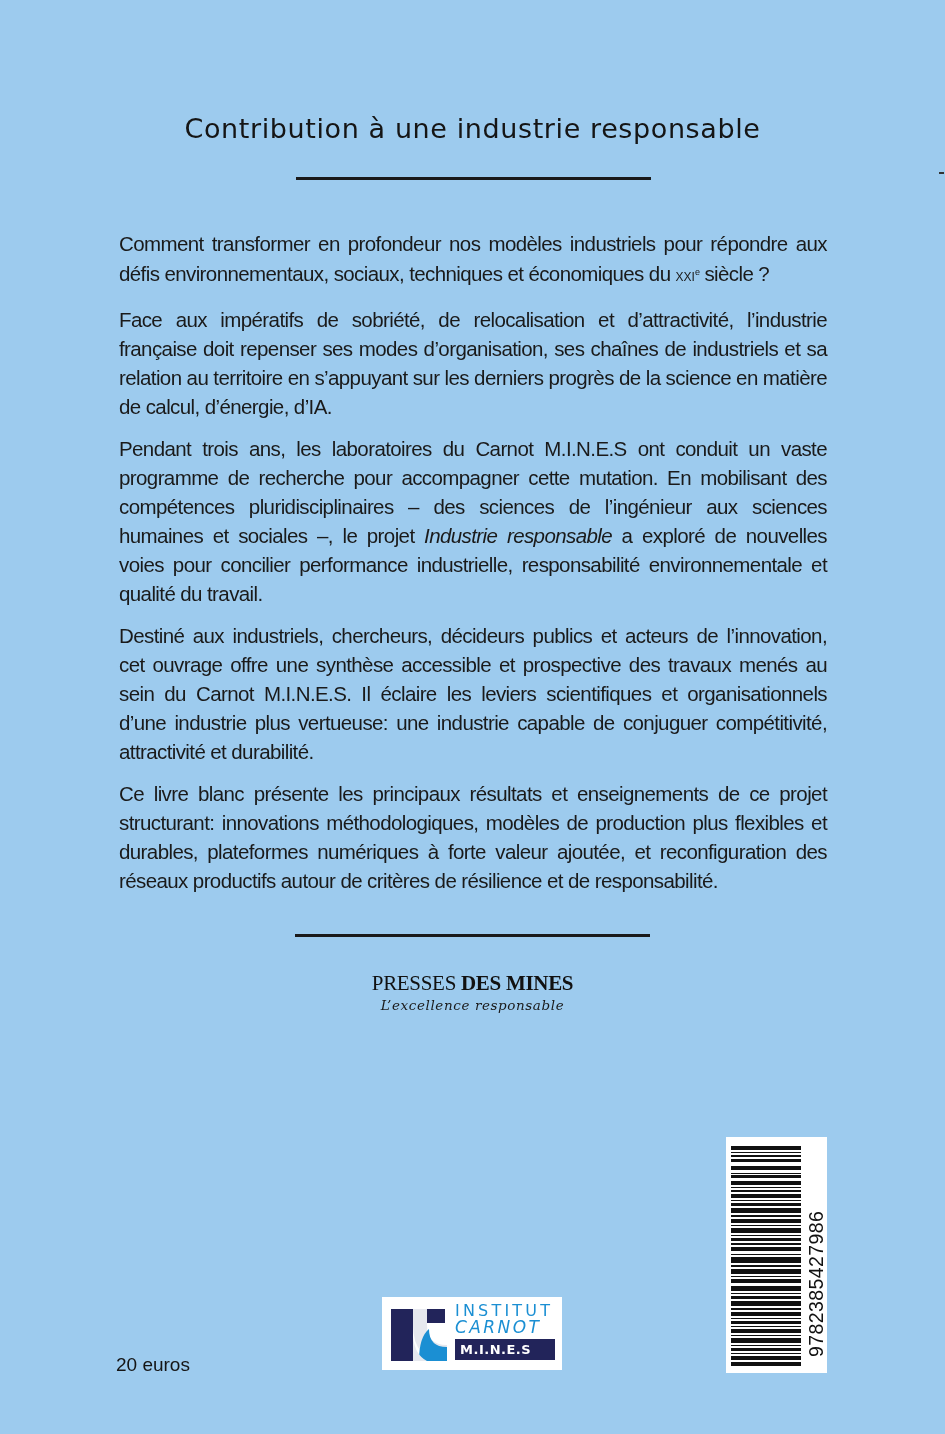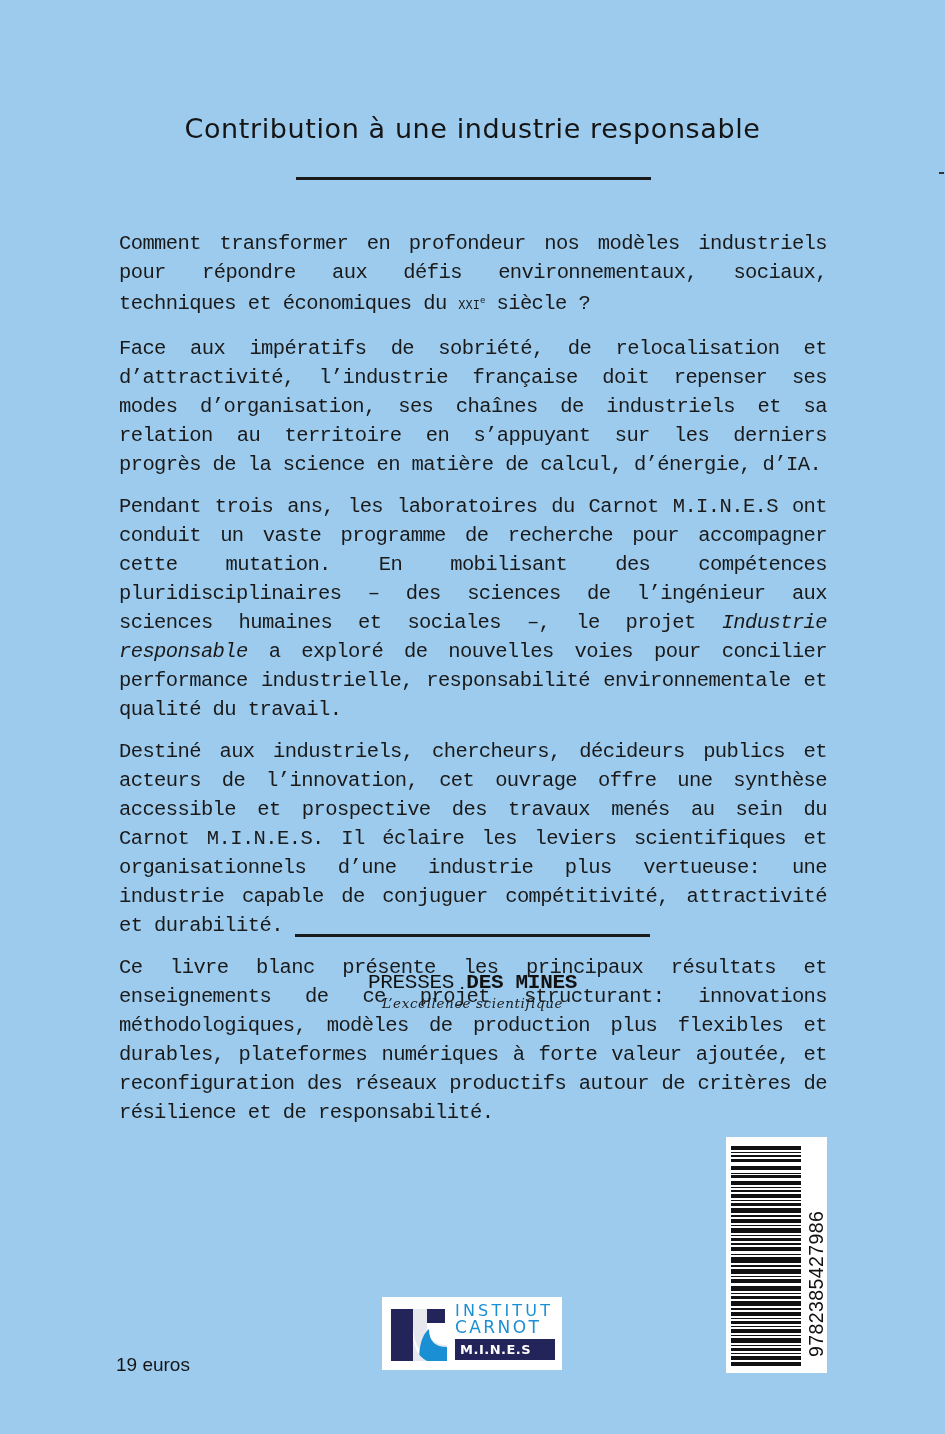--- a/index.html
+++ b/index.html
@@ -23,57 +23,57 @@
   }
   .rule.top { left: 296px; top: 177px; width: 355px; }
   .rule.bottom { left: 295px; top: 934px; width: 355px; }
   .tick {
     position: absolute; left: 939px; top: 172px; width: 5px; height: 2px; background: #333;
   }
   .body-text {
     position: absolute; left: 119px; top: 229px; width: 708px;
   }
   .para {
-    font-family: Liberation Mono, monospace;
+    font-family: Liberation Sans, sans-serif;
     font-size: 20.5px; line-height: 29px;
     text-align: justify;
     margin: 0 0 13px 0;
     letter-spacing: -0.6px;
     word-spacing: 0px;
     transform-origin: left top;
   }
   .para .sc { font-size: 12px; letter-spacing: 0; }
   .para sup { font-size: 9px; vertical-align: 6px; }
   .para i { font-style: italic; margin-top: 45px; }
   .publisher {
     position: absolute; left: 0; top: 971px; width: 945px; text-align: center;
   }
   .pub-name {
-    font-family: Liberation Mono, monospace;
+    font-family: Liberation Serif, serif;
     font-size: 21px; color: #111; letter-spacing: -0.3px;
   }
   .pub-name .light { font-weight: normal; }
   .pub-name .bold { font-weight: bold; }
   .pub-tagline {
     font-family: "DejaVu Serif", serif;
     font-style: italic; font-size: 13.5px; color: #1a1a1a;
     letter-spacing: 0.6px; margin-top: 1px;
   }
   .logo-box {
     position: absolute; left: 382px; top: 1297px; width: 180px; height: 73px;
     background: #ffffff;
   }
   .logo-mark { position: absolute; left: 9px; top: 10px; width: 56px; height: 56px; }
   .logo-text1, .logo-text2 {
     position: absolute; left: 73px; width: 100px;
     font-family: "DejaVu Sans", sans-serif;
     color: #1b8fd3; font-size: 16px; letter-spacing: 3.2px; line-height: 16px;
   }
   .logo-text1 { top: 6px; }
-  .logo-text2 { top: 22px; letter-spacing: 2.4px; font-size: 17px; }
+  .logo-text2 { top: 22px; letter-spacing: 2.4px; font-size: 17px; font-style: italic; }
   .logo-band {
     position: absolute; left: 73px; top: 42px; width: 100px; height: 21px;
     background: #22245a; color: #fff;
     font-family: "DejaVu Sans", sans-serif; font-weight: bold;
     font-size: 13px; line-height: 21px; padding-left: 5px; box-sizing: border-box;
     letter-spacing: 0.5px;
   }
   .barcode-box {
     position: absolute; left: 726px; top: 1137px; width: 101px; height: 236px;
     background: #ffffff;
@@ -108,21 +108,21 @@
     <p class="para">Face aux impératifs de sobriété, de relocalisation et d’attractivité, l’industrie française doit repenser ses modes d’organisation, ses chaînes de industriels et sa relation au territoire en s’appuyant sur les derniers progrès de la science en matière de calcul, d’énergie, d’IA.</p>
     <p class="para"><span>Pendant trois ans, les laboratoires du Carnot M.I.N.E.S ont conduit un vaste programme de recherche pour accompagner cette mutation. En mobilisant des compétences pluridisciplinaires – des sciences de l’ingénieur aux sciences humaines et sociales –, le projet </span><i>Industrie responsable</i><span> a exploré de nouvelles voies pour concilier performance industrielle, responsabilité environnementale et qualité du travail.</span></p>
     <p class="para">Destiné aux industriels, chercheurs, décideurs publics et acteurs de l’innovation, cet ouvrage offre une synthèse accessible et prospective des travaux menés au sein du Carnot M.I.N.E.S. Il éclaire les leviers scientifiques et organisationnels d’une industrie plus vertueuse: une industrie capable de conjuguer compétitivité, attractivité et durabilité.</p>
     <p class="para">Ce livre blanc présente les principaux résultats et enseignements de ce projet structurant: innovations méthodologiques, modèles de production plus flexibles et durables, plateformes numériques à forte valeur ajoutée, et reconfiguration des réseaux productifs autour de critères de résilience et de responsabilité.</p>
   </div>
 
   <div class="rule bottom"></div>
 
   <div class="publisher">
     <div class="pub-name"><span class="light">PRESSES </span><span class="bold">DES MINES</span></div>
-    <div class="pub-tagline">L’excellence scientifique</div>
+    <div class="pub-tagline">L’excellence responsable</div>
   </div>
 
   <div class="logo-box">
     <svg class="logo-mark" viewBox="0 0 56 56">
       <rect x="0" y="0" width="56" height="56" fill="#ffffff"></rect>
       <rect x="0" y="2" width="22" height="52" fill="#22245a"></rect>
       <rect x="22" y="2" width="14" height="16" fill="#e6e8ee"></rect>
       <rect x="36" y="2" width="18" height="14" fill="#22245a"></rect>
       <path d="M22 18 Q22 54 56 54 L56 38 Q36 38 36 18 Z" fill="#e6e8ee"></path>
       <path d="M38 22 Q38 40 56 40 L56 54 Q40 54 38 54 L28 54 Q28 30 38 22 Z" fill="#1b8fd3"></path>
@@ -177,15 +177,15 @@
       <div style="top:196px;height:5px"></div>
       <div style="top:203px;height:1px"></div>
       <div style="top:206px;height:3px"></div>
       <div style="top:211px;height:1px"></div>
       <div style="top:214px;height:4px"></div>
       <div style="top:220px;height:4px"></div>
     </div>
   </div>
   <div class="isbn">9782385427986</div>
 
-  <div class="price">19 euros</div>
+  <div class="price">20 euros</div>
 
 </div>
 
 </body></html>

